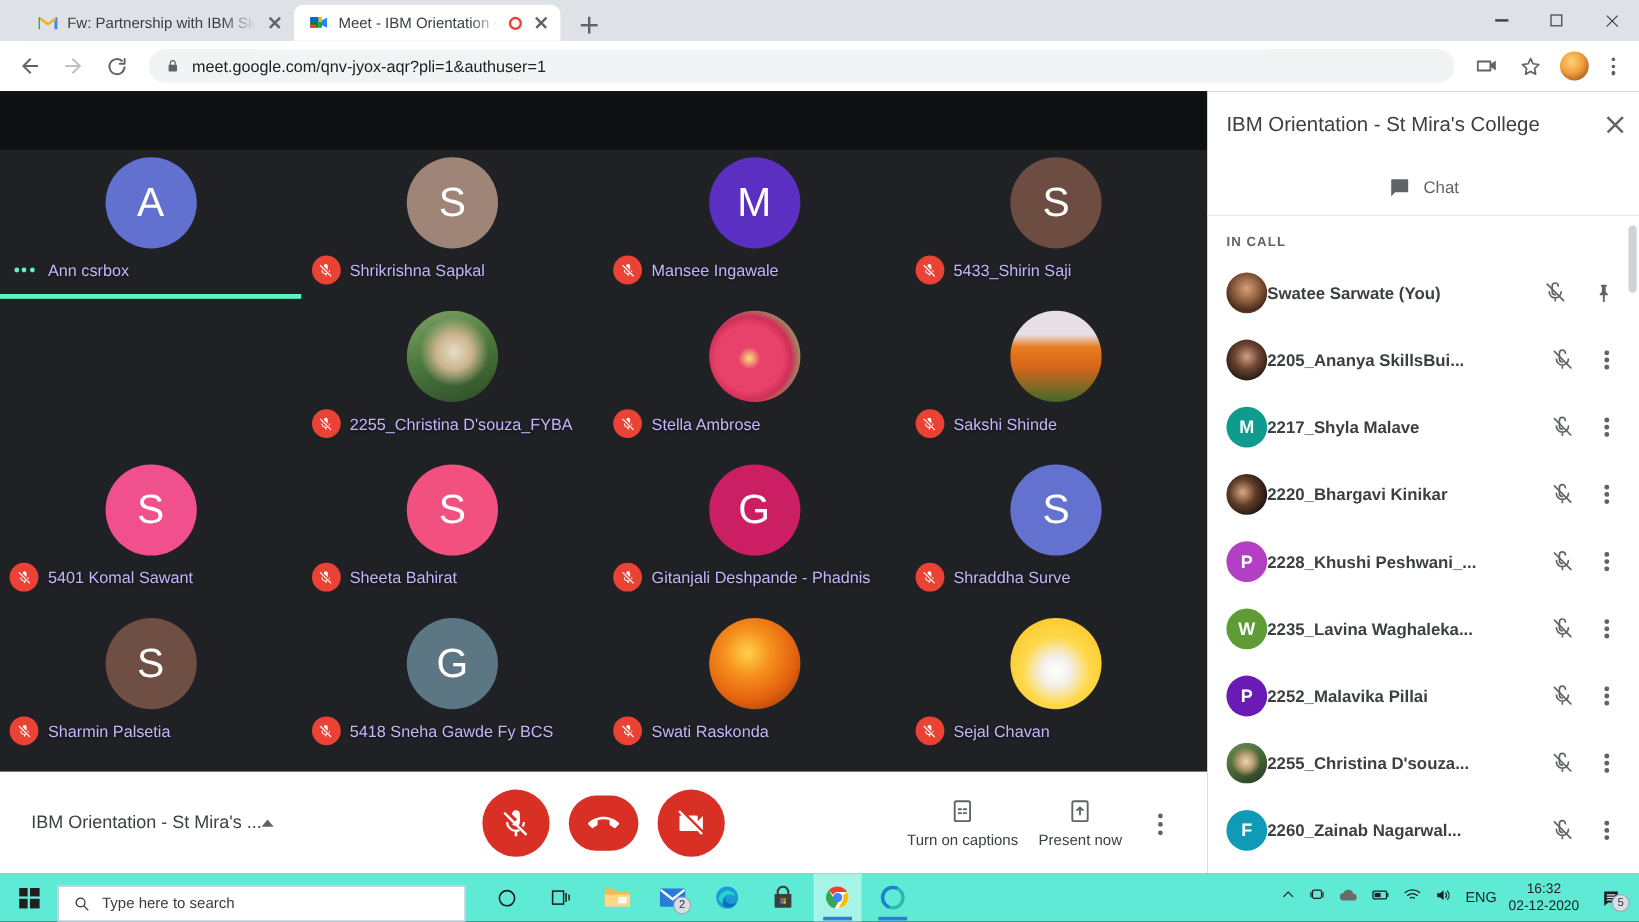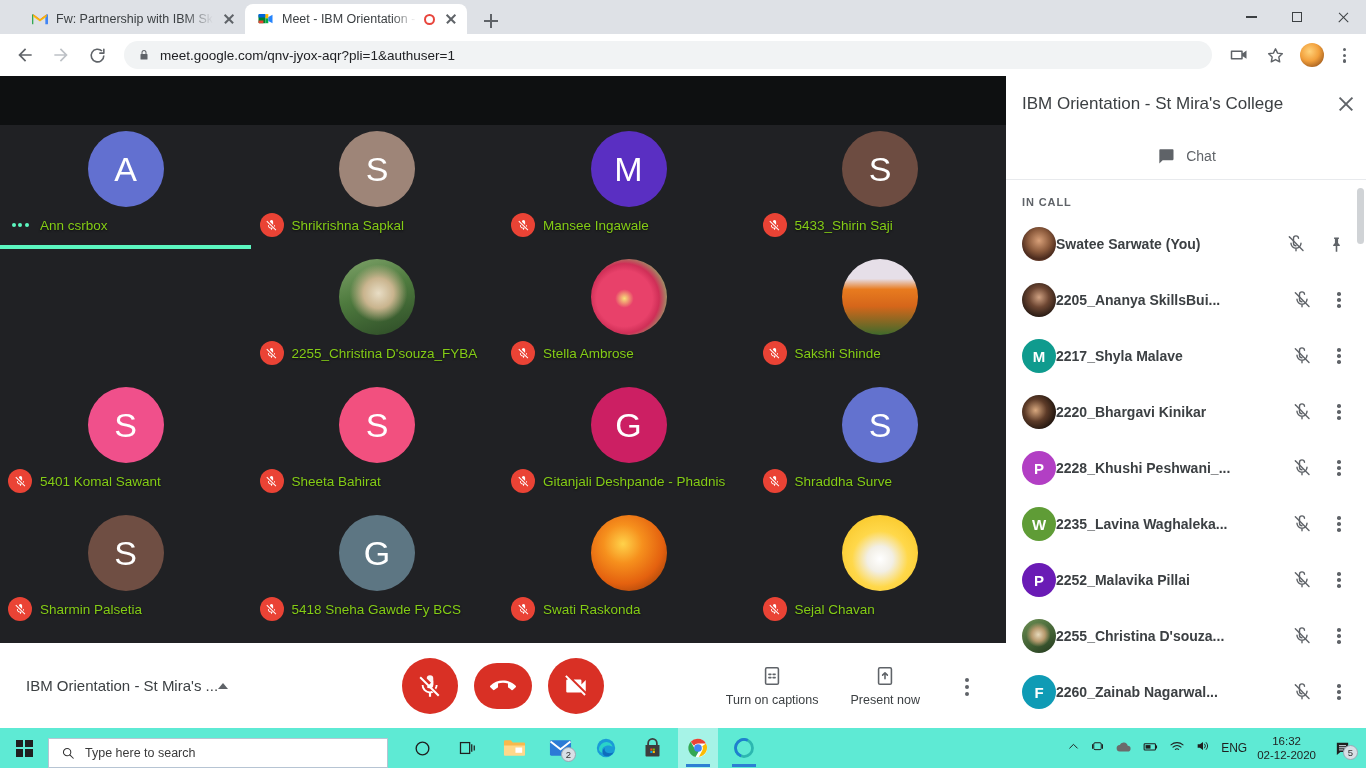--- a/index.html
+++ b/index.html
@@ -79,34 +79,34 @@
   }
   .tile .bubble.photo{ background-size:cover; background-position:center; }
   .tile .namerow{
     position:absolute; left:8px; bottom:16px; display:flex; align-items:center; gap:8px;
     max-width:240px;
   }
   .mutebadge{ width:24px; height:24px; border-radius:50%; background:#ea4335;
     display:flex; align-items:center; justify-content:center; flex:none; }
   .speakdots{ width:24px; height:24px; display:flex; align-items:center; justify-content:center; gap:2.5px; flex:none; }
   .speakdots i{ width:4px; height:4px; border-radius:50%; background:#5bf7c0; display:block; }
-  .tile .nm{ color:#84cc16; font-size:13.5px; white-space:nowrap; text-shadow:0 1px 2px rgba(0,0,0,.6); }
+  .tile .nm{ color:#c4b5fd; font-size:13.5px; white-space:nowrap; text-shadow:0 1px 2px rgba(0,0,0,.6); }
   .speakbar{ position:absolute; left:0; bottom:4px; width:251px; height:4px; background:#5bf7c0; }
 
   
   .controlbar{ position:absolute; left:0; top:567px; width:1006px; height:85px; background:#fff;
     display:flex; align-items:center; }
   .meeting-id{ display:flex; align-items:center; margin-left:26px; font-size:15px; color:#3c4043; cursor:pointer;}
   .chev{ width:0;height:0; border-left:5px solid transparent; border-right:5px solid transparent;
          border-bottom:6px solid #5f6368; }
   .center-ctrls{ position:absolute; left:50%; transform:translateX(-50%); display:flex; align-items:center; gap:16px; }
   .rbtn{ width:56px; height:56px; border-radius:50%; display:flex; align-items:center; justify-content:center; cursor:pointer; }
   .rbtn.red{ background:#d93025; }
   .rbtn.hang{ width:58px; height:46px; border-radius:23px; background:#d93025; }
-  .right-ctrls{ position:absolute; right:24px; display:flex; align-items:center; gap:32px;margin-left:16px; }
+  .right-ctrls{ position:absolute; right:24px; display:flex; align-items:center; gap:17px;margin-left:16px; }
   .rc{ display:flex; flex-direction:column; align-items:center; gap:6px; cursor:pointer; color:#5f6368; }
   .rc span{ font-size:12.5px; color:#3c4043; }
   .rc-kebab{ width:30px; height:40px; position:relative; cursor:pointer; }
   .rc-kebab i{ position:absolute; left:13px; width:4px; height:4px; border-radius:50%; background:#5f6368; }
   .rc-kebab i:nth-child(1){ top:12px;} .rc-kebab i:nth-child(2){ top:19px;} .rc-kebab i:nth-child(3){ top:26px;}
 
   
   .panel{ position:absolute; left:1006px; top:0; width:360px; height:652px; background:#fff; }
   .panel-head{ height:56px; display:flex; align-items:center; padding:0 2px 0 16px; }
   .panel-title{ flex:1; font-size:17px; color:#3c4043; white-space:nowrap; }

